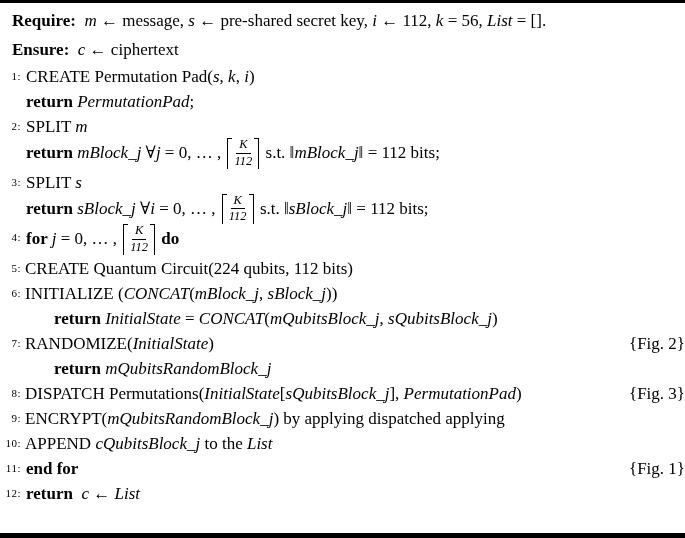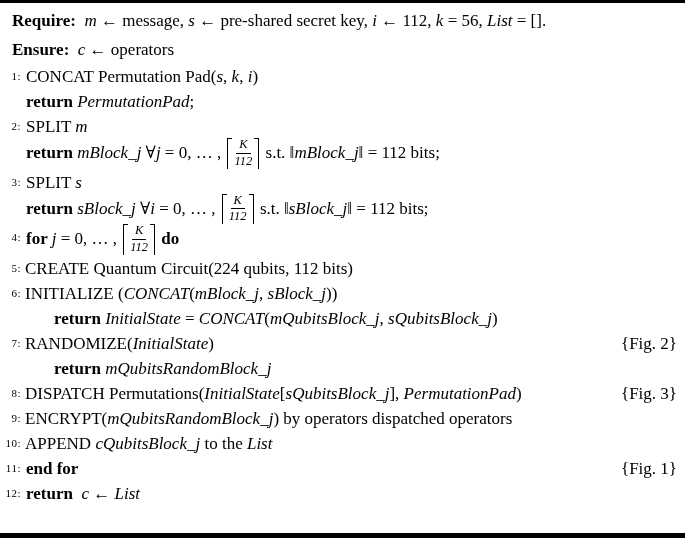--- a/index.html
+++ b/index.html
@@ -9,21 +9,21 @@
     font-family: "Liberation Serif", "DejaVu Serif", serif;
     font-size: 17px;
     display: flex; flex-direction: column;
     overflow: hidden; position: relative;
     box-sizing: border-box;
   }
   .rule-top { flex: none; height: 3px; background: #000; }
   .rule-bottom { flex: none; height: 5px; background: #000; margin-top: auto; }
   .algo-body { flex: 1 1 auto; padding-top: 3px; overflow: hidden; }
 
-  .row { display: flex; align-items: flex-start; line-height: 25px; padding-right: 8px; }
+  .row { display: flex; align-items: flex-start; line-height: 25px; }
   .row.preamble { line-height: 29px; padding-left: 7px; }
 
   .num {
     flex: none; width: 21px; text-align: right;
     font-size: 11px; letter-spacing: 0.5px;
   }
   .content { flex: none; white-space: pre-wrap; }
   .ind-0 { margin-left: 5px; }
   .ind-0.sub { }
   .ind-1 { margin-left: 4px; }
@@ -52,25 +52,25 @@
 </head>
 <body>
 
 <div class="page">
   <div class="rule-top"></div>
   <div class="algo-body" id="algo-body">
       <div class="row preamble">
         <span class="content ind-0"><span class="seg-b">Require:</span><span class="seg-r">&nbsp; </span><span class="seg-i">m</span><span class="seg-r"> ← message, </span><span class="seg-i">s</span><span class="seg-r"> ← pre-shared secret key, </span><span class="seg-i">i</span><span class="seg-r"> ← 112, </span><span class="seg-i">k</span><span class="seg-r"> = 56, </span><span class="seg-i">List</span><span class="seg-r"> = [].</span></span>
       </div>
       <div class="row preamble">
-        <span class="content ind-0"><span class="seg-b">Ensure:</span><span class="seg-r">&nbsp; </span><span class="seg-i">c</span><span class="seg-r"> ← operators</span></span>
+        <span class="content ind-0"><span class="seg-b">Ensure:</span><span class="seg-r">&nbsp; </span><span class="seg-i">c</span><span class="seg-r"> ← ciphertext</span></span>
       </div>
       <div class="row">
         <span class="num">1:</span>
-        <span class="content ind-0"><span class="seg-r">CONCAT Permutation Pad(</span><span class="seg-i">s</span><span class="seg-r">, </span><span class="seg-i">k</span><span class="seg-r">, </span><span class="seg-i">i</span><span class="seg-r">)</span></span>
+        <span class="content ind-0"><span class="seg-r">CREATE Permutation Pad(</span><span class="seg-i">s</span><span class="seg-r">, </span><span class="seg-i">k</span><span class="seg-r">, </span><span class="seg-i">i</span><span class="seg-r">)</span></span>
       </div>
       <div class="row">
         <span class="num"></span>
         <span class="content ind-0 sub"><span class="seg-b">return </span><span class="seg-i">PermutationPad</span><span class="seg-r">;</span></span>
       </div>
       <div class="row">
         <span class="num">2:</span>
         <span class="content ind-0"><span class="seg-r">SPLIT </span><span class="seg-i">m</span></span>
       </div>
       <div class="row">
@@ -110,21 +110,21 @@
         <span class="num"></span>
         <span class="content ind-1 sub"><span class="seg-b">return </span><span class="seg-i">mQubitsRandomBlock_j</span></span>
       </div>
       <div class="row">
         <span class="num">8:</span>
         <span class="content ind-1"><span class="seg-r">DISPATCH Permutations(</span><span class="seg-i">InitialState</span><span class="seg-r">[</span><span class="seg-i">sQubitsBlock_j</span><span class="seg-r">], </span><span class="seg-i">PermutationPad</span><span class="seg-r">)</span></span>
         <span class="comment">{Fig. 3}</span>
       </div>
       <div class="row">
         <span class="num">9:</span>
-        <span class="content ind-1"><span class="seg-r">ENCRYPT(</span><span class="seg-i">mQubitsRandomBlock_j</span><span class="seg-r">) by operators dispatched operators</span></span>
+        <span class="content ind-1"><span class="seg-r">ENCRYPT(</span><span class="seg-i">mQubitsRandomBlock_j</span><span class="seg-r">) by applying dispatched applying</span></span>
       </div>
       <div class="row">
         <span class="num">10:</span>
         <span class="content ind-1"><span class="seg-r">APPEND </span><span class="seg-i">cQubitsBlock_j</span><span class="seg-r"> to the </span><span class="seg-i">List</span></span>
       </div>
       <div class="row">
         <span class="num">11:</span>
         <span class="content ind-0"><span class="seg-b">end for</span></span>
         <span class="comment">{Fig. 1}</span>
       </div>

